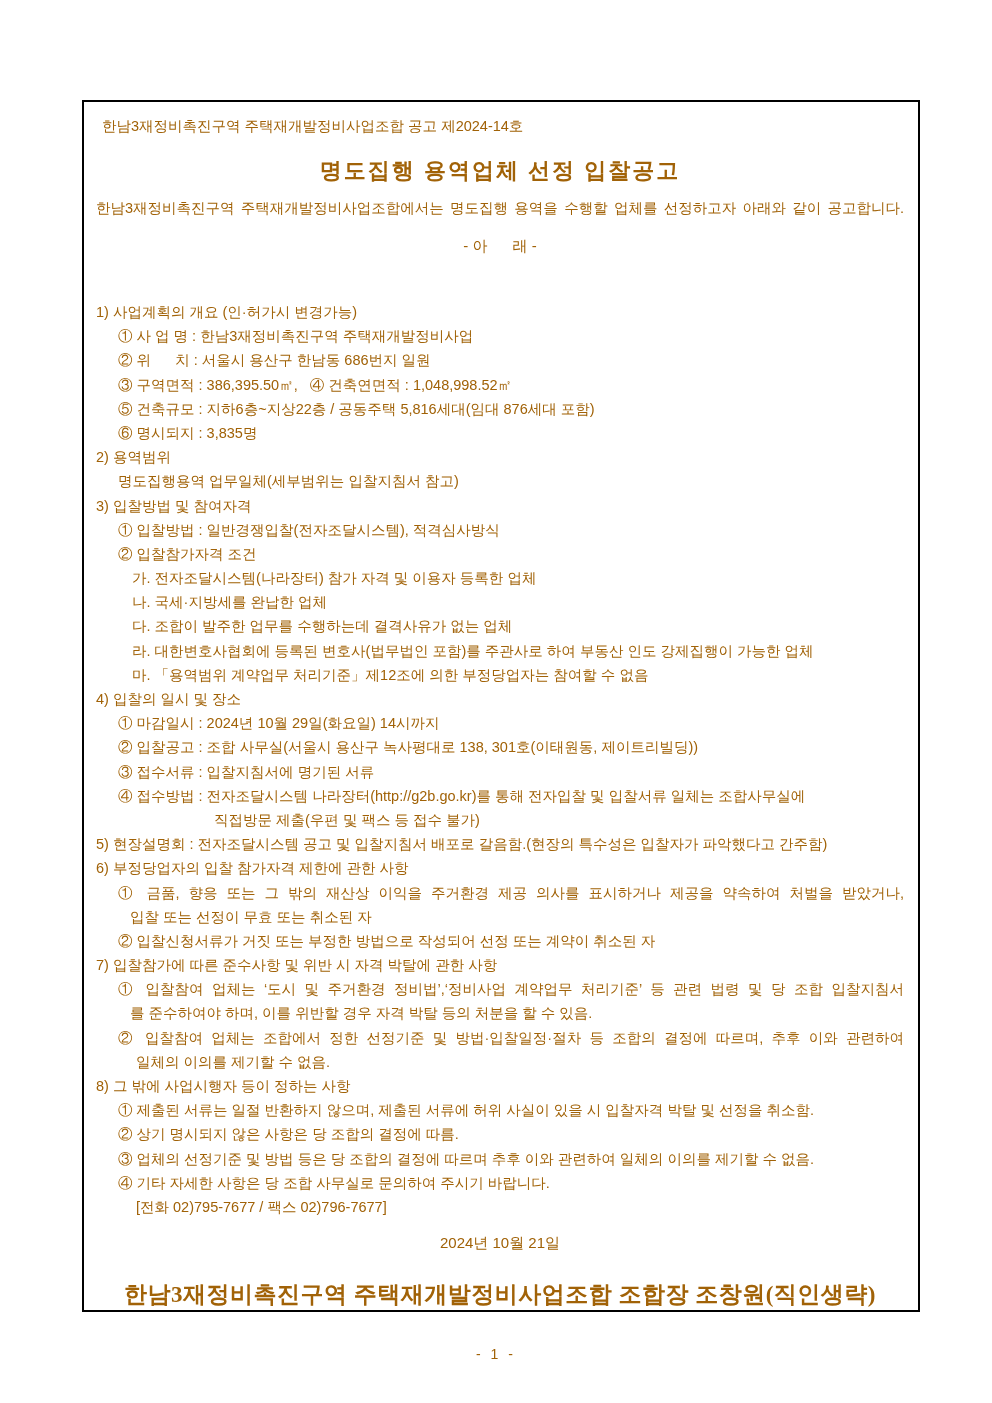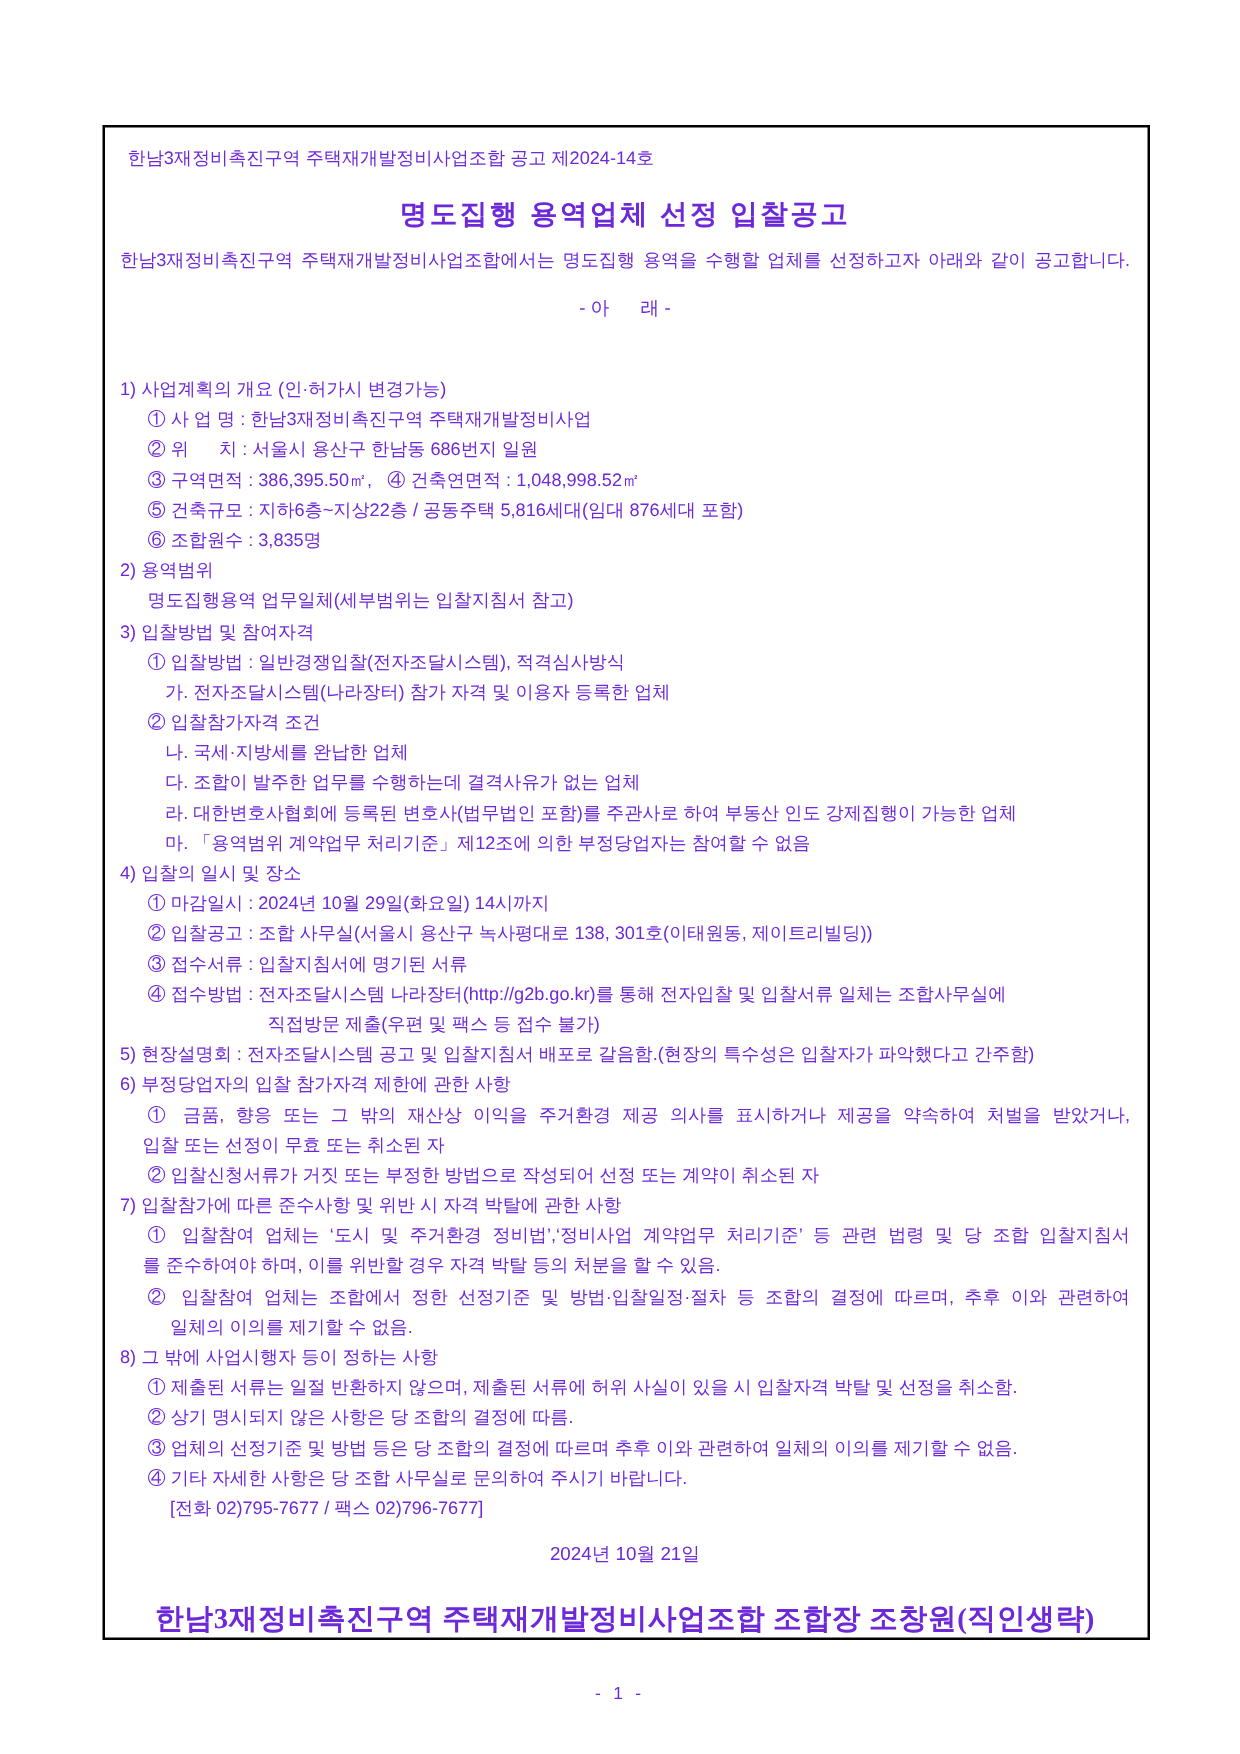--- a/index.html
+++ b/index.html
@@ -2,21 +2,21 @@
 <html lang="ko"><head>
 <meta charset="utf-8">
 <style>
   * { margin: 0; padding: 0; box-sizing: border-box; }
   html, body { background: #ffffff; }
   .page {
     position: relative;
     width: 992px;
     height: 1403px;
     background: #ffffff;
-    color: #6d28d9;
+    color: #a16207;
     font-family: "Liberation Sans", sans-serif;
   }
   .sheet {
     position: absolute;
     left: 82px;
     top: 100px;
     width: 838px;
     height: 1212px;
     border: 2px solid #000000;
     padding: 15px 14px 0 12px;
@@ -52,21 +52,21 @@
     font-size: 14.5px;
   }
   .bl {
     line-height: 24.2px;
     height: 24.2px;
     white-space: pre;
   }
   .l-s  { margin-left: 0; }
   .l-a  { margin-left: 22px; }
   .l-b  { margin-left: 36px; }
-  .l-c  { margin-left: 18px; }
+  .l-c  { margin-left: 34px; }
   .l-d  { margin-left: 40px; }
   .l-e  { margin-left: 118px; }
   .l-aj {
     margin-left: 22px;
     white-space: normal;
     text-align: justify;
     text-align-last: justify;
     overflow: hidden;
   }
   .doc-date {
@@ -103,27 +103,27 @@
     <div class="doc-header">한남3재정비촉진구역 주택재개발정비사업조합 공고 제2024-14호</div>
     <div class="doc-title">명도집행 용역업체 선정 입찰공고</div>
     <div class="intro">한남3재정비촉진구역 주택재개발정비사업조합에서는 명도집행 용역을 수행할 업체를 선정하고자 아래와 같이 공고합니다.</div>
     <div class="below-label">- 아      래 -</div>
     <div class="body-lines">
         <div class="bl l-s">1) 사업계획의 개요 (인·허가시 변경가능)</div>
         <div class="bl l-a">① 사 업 명 : 한남3재정비촉진구역 주택재개발정비사업</div>
         <div class="bl l-a">② 위      치 : 서울시 용산구 한남동 686번지 일원</div>
         <div class="bl l-a">③ 구역면적 : 386,395.50㎡,   ④ 건축연면적 : 1,048,998.52㎡</div>
         <div class="bl l-a">⑤ 건축규모 : 지하6층~지상22층 / 공동주택 5,816세대(임대 876세대 포함)</div>
-        <div class="bl l-a">⑥ 조합원수 : 3,835명</div>
+        <div class="bl l-a">⑥ 명시되지 : 3,835명</div>
         <div class="bl l-s">2) 용역범위</div>
         <div class="bl l-a">명도집행용역 업무일체(세부범위는 입찰지침서 참고)</div>
         <div class="bl l-s">3) 입찰방법 및 참여자격</div>
         <div class="bl l-a">① 입찰방법 : 일반경쟁입찰(전자조달시스템), 적격심사방식</div>
+        <div class="bl l-a">② 입찰참가자격 조건</div>
         <div class="bl l-b">가. 전자조달시스템(나라장터) 참가 자격 및 이용자 등록한 업체</div>
-        <div class="bl l-a">② 입찰참가자격 조건</div>
         <div class="bl l-b">나. 국세·지방세를 완납한 업체</div>
         <div class="bl l-b">다. 조합이 발주한 업무를 수행하는데 결격사유가 없는 업체</div>
         <div class="bl l-b">라. 대한변호사협회에 등록된 변호사(법무법인 포함)를 주관사로 하여 부동산 인도 강제집행이 가능한 업체</div>
         <div class="bl l-b">마. 「용역범위 계약업무 처리기준」제12조에 의한 부정당업자는 참여할 수 없음</div>
         <div class="bl l-s">4) 입찰의 일시 및 장소</div>
         <div class="bl l-a">① 마감일시 : 2024년 10월 29일(화요일) 14시까지</div>
         <div class="bl l-a">② 입찰공고 : 조합 사무실(서울시 용산구 녹사평대로 138, 301호(이태원동, 제이트리빌딩))</div>
         <div class="bl l-a">③ 접수서류 : 입찰지침서에 명기된 서류</div>
         <div class="bl l-a">④ 접수방법 : 전자조달시스템 나라장터(http://g2b.go.kr)를 통해 전자입찰 및 입찰서류 일체는 조합사무실에</div>
         <div class="bl l-e">직접방문 제출(우편 및 팩스 등 접수 불가)</div>

